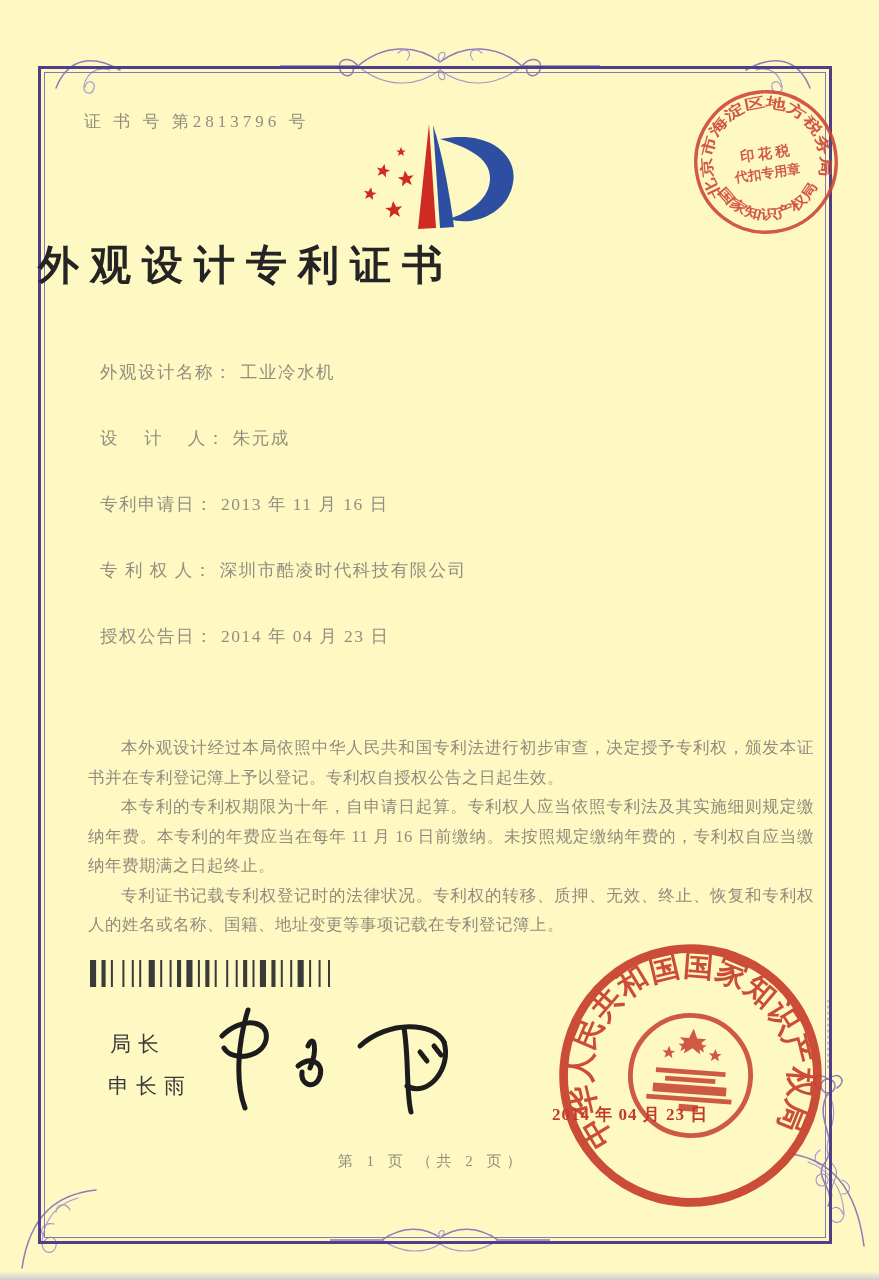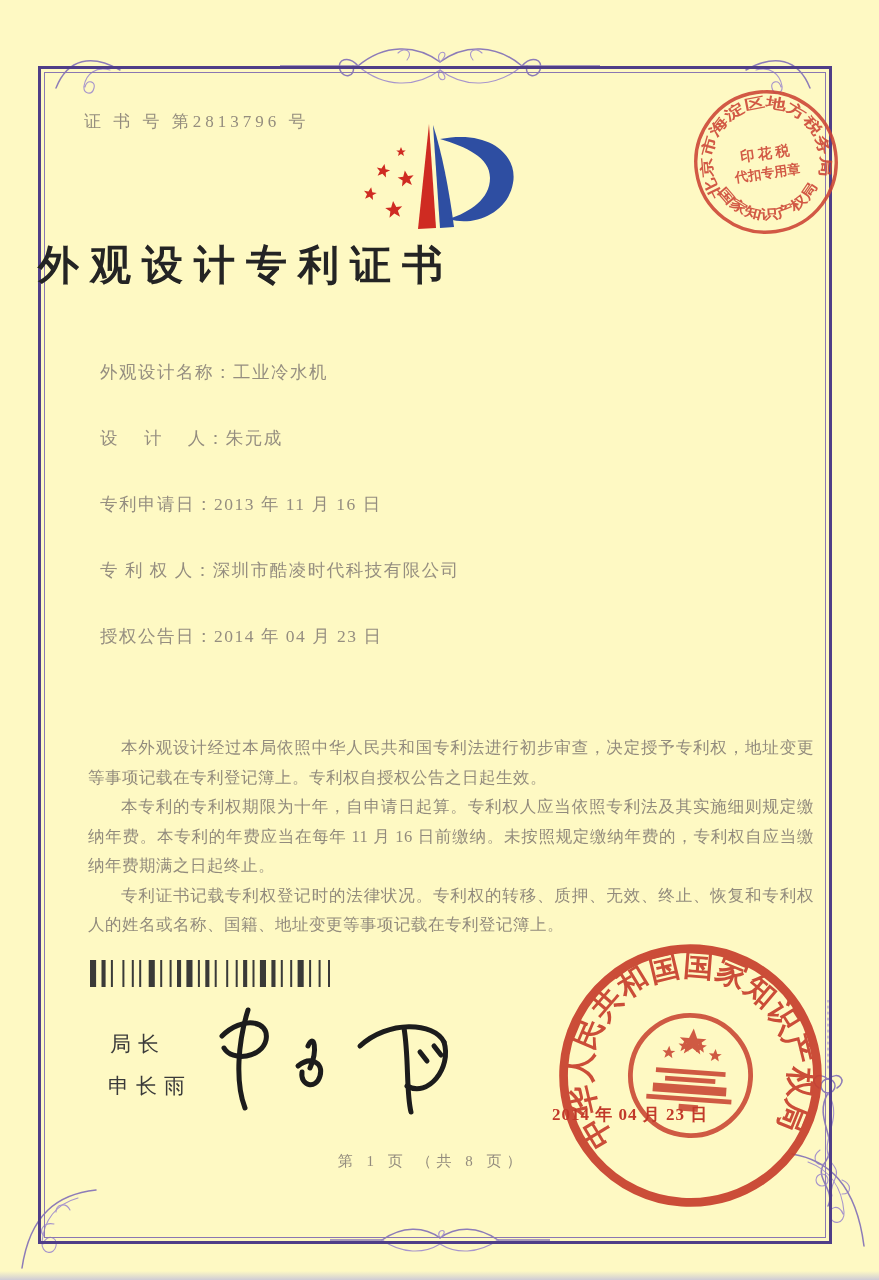--- a/index.html
+++ b/index.html
@@ -26,21 +26,21 @@
   
   .logo{position:absolute;left:342px;top:121px;width:176px;height:114px;}
   
   .title{position:absolute;left:38px;top:238px;width:788px;margin:0;
     text-align:left;font-size:41px;font-weight:700;color:#242424;
     letter-spacing:11px;}
   
   .fields{position:absolute;left:100px;top:360px;width:640px;}
   .field-row{height:22px;margin-bottom:44px;font-size:17.5px;
     color:#958e80;letter-spacing:1.5px;white-space:nowrap;}
-  .field-row .lbl{margin-right:0;}
+  .field-row .lbl{margin-right:7px;}
   
   .body-text{position:absolute;left:88px;top:733px;width:726px;
     font-size:16.5px;line-height:29.5px;color:#928b7d;text-align:justify;}
   .body-text p{margin:0;text-indent:2em;letter-spacing:.5px;}
   
   .barcode{position:absolute;left:90px;top:960px;width:266px;height:28px;}
   
   .sig-title{position:absolute;left:110px;top:1030px;font-size:21px;
     color:#3a3a3a;letter-spacing:7px;font-family:"Liberation Sans",sans-serif;}
   .sig-name{position:absolute;left:108px;top:1072px;font-size:21px;
@@ -147,21 +147,21 @@
     </div>
     <div class="field-row">
       <span class="lbl">专 利 权 人：</span><span>深圳市酷凌时代科技有限公司</span>
     </div>
     <div class="field-row">
       <span class="lbl">授权公告日：</span><span>2014 年 04 月 23 日</span>
     </div>
   </div>
 
   <div class="body-text">
-    <p>本外观设计经过本局依照中华人民共和国专利法进行初步审查，决定授予专利权，地址变更等事项记载在专利登记簿上。专利权自授权公告之日起生效。</p>
+    <p>本外观设计经过本局依照中华人民共和国专利法进行初步审查，决定授予专利权，颁发本证书并在专利登记簿上予以登记。专利权自授权公告之日起生效。</p>
     <p>本专利的专利权期限为十年，自申请日起算。专利权人应当依照专利法及其实施细则规定缴纳年费。本专利的年费应当在每年 11 月 16 日前缴纳。未按照规定缴纳年费的，专利权自应当缴纳年费期满之日起终止。</p>
     <p>专利证书记载专利权登记时的法律状况。专利权的转移、质押、无效、终止、恢复和专利权人的姓名或名称、国籍、地址变更等事项记载在专利登记簿上。</p>
   </div>
 
   <div class="barcode">
     <svg width="266" height="28" viewBox="0 0 266 28">
         <g id="barcode-bars" fill="#3a3a38">
           <rect x="0.0" y="0" width="6.1" height="27"></rect>
           <rect x="11.5" y="0" width="4.1" height="27"></rect>
           <rect x="20.9" y="0" width="2.0" height="27"></rect>
@@ -242,15 +242,15 @@
     <text font-size="14.5" font-weight="bold" fill="#cc4434">
       <textPath href="#stampTop" startOffset="1" textLength="226" lengthAdjust="spacingAndGlyphs">北京市海淀区地方税务局</textPath>
     </text>
     <text font-size="13.5" font-weight="bold" fill="#cc4434">
       <textPath href="#stampBottom" startOffset="4" textLength="124" lengthAdjust="spacingAndGlyphs">国家知识产权局</textPath>
     </text>
     <text y="-4" text-anchor="middle" font-size="14.5" font-weight="bold" fill="#cc4434">印 花 税</text>
     <text y="16" text-anchor="middle" font-size="13.5" font-weight="bold" fill="#cc4434">代扣专用章</text>
   </svg>
 
-  <div class="footer">第 1 页 （共 8 页）</div>
+  <div class="footer">第 1 页 （共 2 页）</div>
 
 </div>
 
 </body></html>

